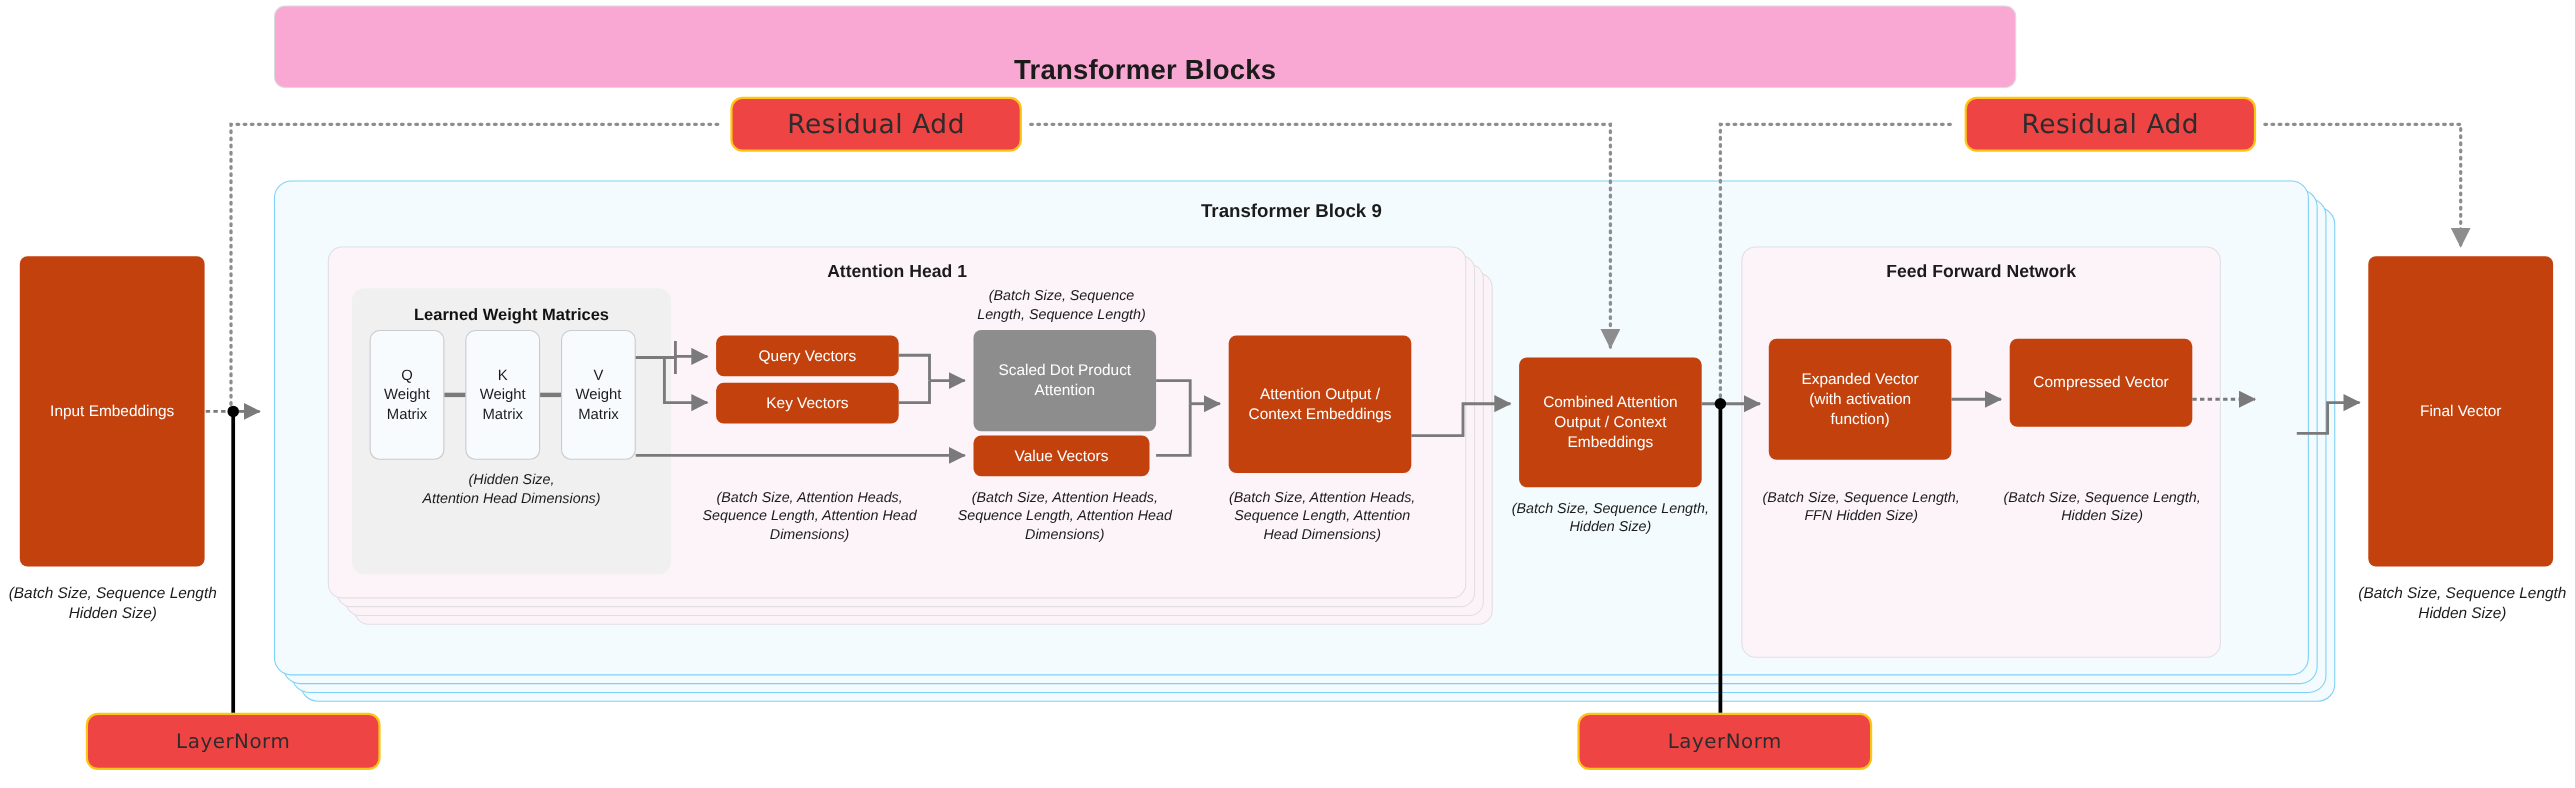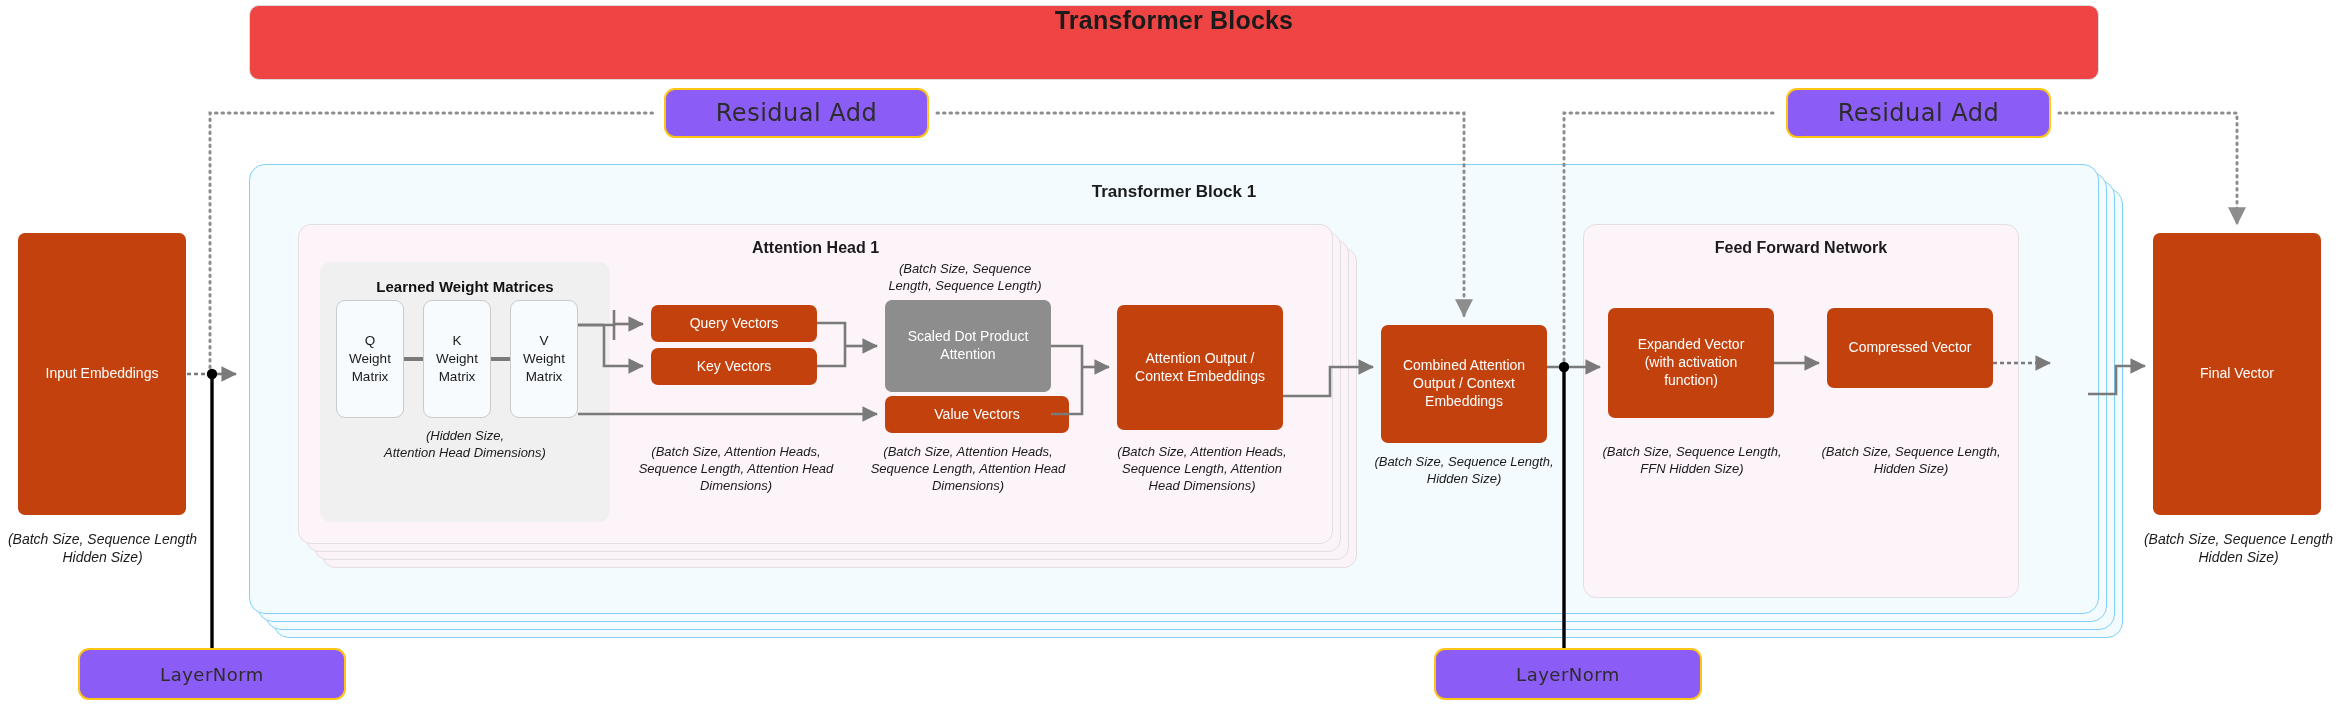--- a/index.html
+++ b/index.html
@@ -5,23 +5,23 @@
   html,body{margin:0;padding:0;background:#ffffff;}
   body{
     width:2341px;height:716px;position:relative;overflow:hidden;
     font-family:"Liberation Sans","DejaVu Sans",sans-serif;
     -webkit-font-smoothing:antialiased;
   }
   .abs{position:absolute;box-sizing:border-box;}
 
   
   #transformer-blocks-header{
-    left:249px;top:5px;width:1850px;height:75px;
-    border:1px solid #dcdcdc;border-radius:10px;background:#ef4444;
-    display:flex;align-items:flex-start;justify-content:center;
+    left:249px;top:5px;width:1584px;height:75px;
+    border:1px solid #dcdcdc;border-radius:10px;background:#f9a8d4;
+    display:flex;align-items:flex-end;justify-content:center;
   }
   #transformer-blocks-header .t{
     font-size:25px;font-weight:700;color:#1b1b1b;letter-spacing:.2px;
   }
 
   
   .tb-shadow{
     border:1.6px solid #7fd2f5;border-radius:16px;background:#f3fbfe;
   }
   #transformer-block-1{
@@ -70,21 +70,21 @@
 
   
   .cap{
     font-style:italic;font-size:13px;color:#1b1b1b;text-align:center;
     line-height:1.32;
   }
   .cap.big{font-size:14px;}
 
   
   .pill{
-    background:#8b5cf6;border:2.5px solid #ffc515;border-radius:11px;
+    background:#ef4444;border:2.5px solid #ffc515;border-radius:11px;
     display:flex;align-items:center;justify-content:center;
     font-family:"DejaVu Sans",sans-serif;
     font-size:24px;color:#2c2c2c;letter-spacing:.5px;
   }
   .pill.small{font-size:18px;}
 
   
   #wires{position:absolute;left:0;top:0;width:2341px;height:716px;pointer-events:none;}
 </style>
 </head>
@@ -92,21 +92,21 @@
 
 <div class="abs" id="transformer-blocks-header">
   <span class="t">Transformer Blocks</span>
 </div>
 
 <div class="abs tb-shadow" style="left:273px;top:188px;width:1850px;height:450px;"></div>
 <div class="abs tb-shadow" style="left:265px;top:180px;width:1850px;height:450px;"></div>
 <div class="abs tb-shadow" style="left:257px;top:172px;width:1850px;height:450px;"></div>
 
 <div class="abs" id="transformer-block-1">
-  <div class="tb-title">Transformer Block 1</div>
+  <div class="tb-title">Transformer Block 9</div>
 </div>
 
 <div class="abs ah-shadow" style="left:322px;top:248px;width:1035px;height:320px;"></div>
 <div class="abs ah-shadow" style="left:314px;top:240px;width:1035px;height:320px;"></div>
 <div class="abs ah-shadow" style="left:306px;top:232px;width:1035px;height:320px;"></div>
 
 <div class="abs" id="attention-head-1" style="left:298px;top:224px;width:1035px;height:320px;">
   <div class="panel-title">Attention Head 1</div>
 </div>
 
@@ -135,21 +135,21 @@
 <div class="abs cap" style="left:630px;top:443px;width:212px;">
   <span>(Batch Size, Attention Heads,<br>Sequence Length, Attention Head<br>Dimensions)</span>
 </div>
 
 <div class="abs cap" style="left:865px;top:260px;width:200px;">
   <span>(Batch Size, Sequence<br>Length, Sequence Length)</span>
 </div>
 <div class="abs node gray" style="left:885px;top:300px;width:166px;height:92px;font-size:14px;">
   <span>Scaled Dot Product<br>Attention</span>
 </div>
-<div class="abs node" style="left:885px;top:396px;width:184px;height:37px;font-size:14px;">
+<div class="abs node" style="left:885px;top:396px;width:160px;height:37px;font-size:14px;">
   <span>Value Vectors</span>
 </div>
 <div class="abs cap" style="left:862px;top:443px;width:212px;">
   <span>(Batch Size, Attention Heads,<br>Sequence Length, Attention Head<br>Dimensions)</span>
 </div>
 
 <div class="abs node" style="left:1117px;top:305px;width:166px;height:125px;font-size:14px;">
   <span>Attention Output /<br>Context Embeddings</span>
 </div>
 <div class="abs cap" style="left:1098px;top:443px;width:208px;">

